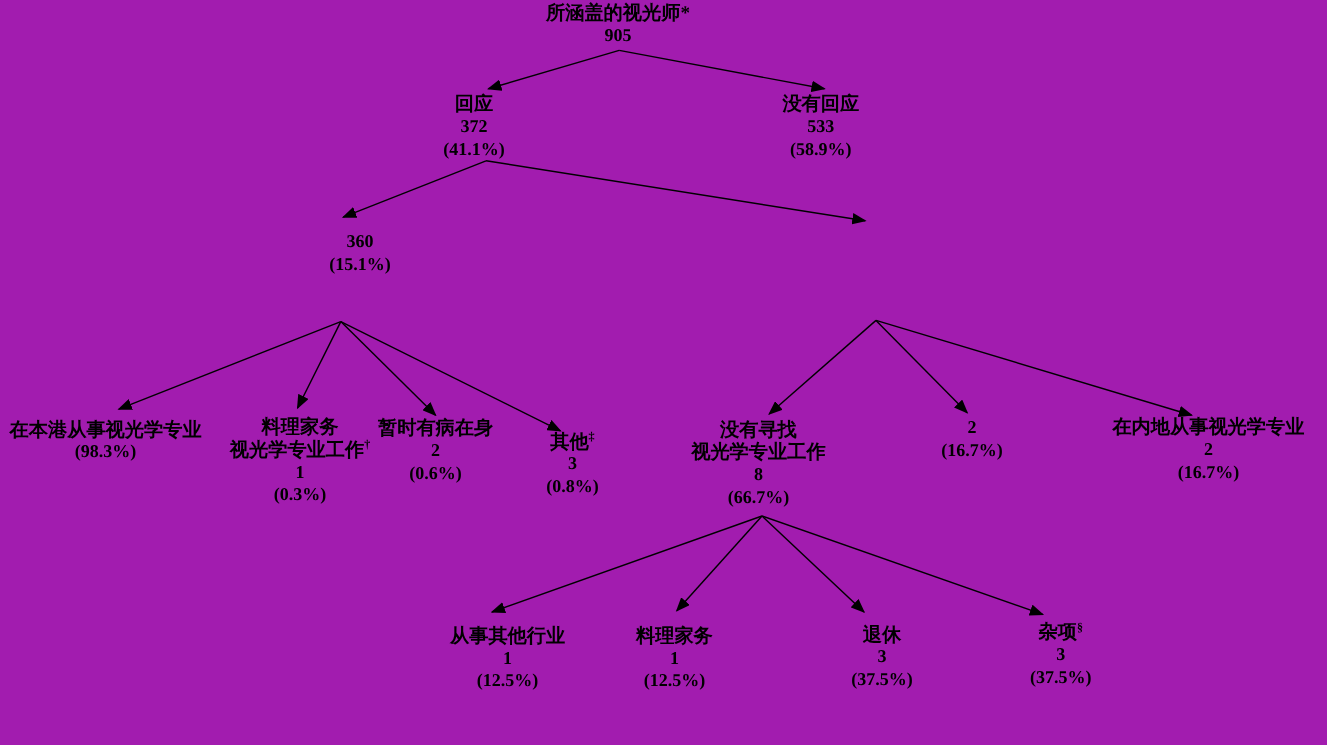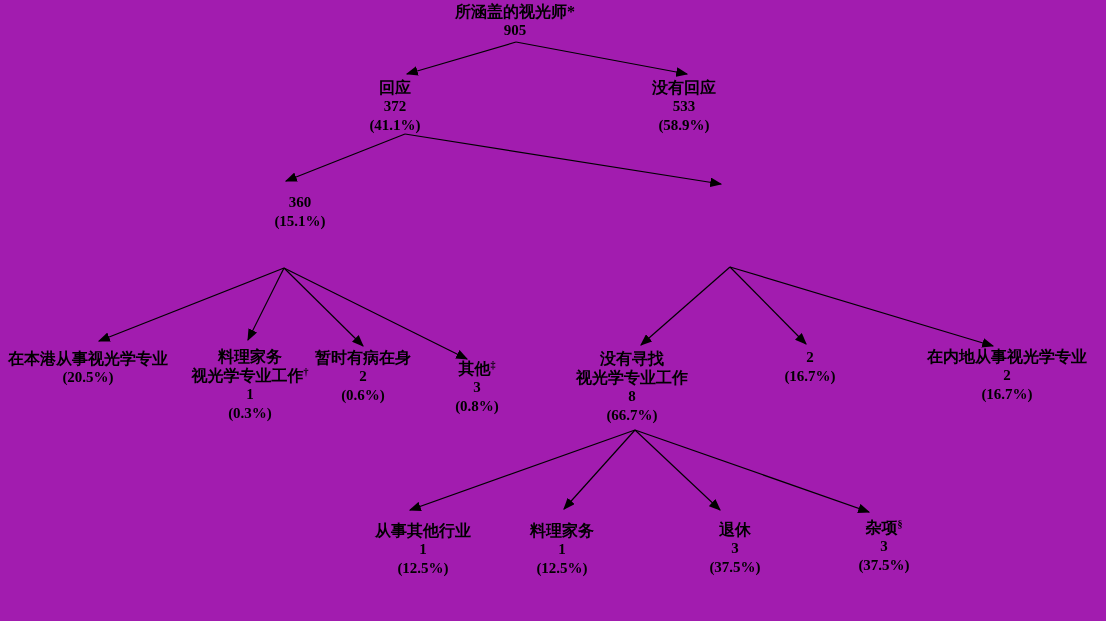--- a/index.html
+++ b/index.html
@@ -89,21 +89,21 @@
   </div>
 
   <div class="node" style="left:150px;top:193px;width:300px">
     <div class="num">360</div>
     <div class="pct">(15.1%)</div>
   </div>
 
 
   <div class="node" style="left:0px;top:349px;width:176px">
     <div class="lbl"><span>在本港从事视光学专业</span></div>
-    <div class="pct">(20.5%)</div>
+    <div class="pct">(98.3%)</div>
   </div>
 
   <div class="node" style="left:180px;top:347px;width:140px">
     <div class="lbl"><span>料理家务</span></div>
     <div class="lbl"><span>视光学专业工作</span><sup>†</sup></div>
     <div class="num">1</div>
     <div class="pct">(0.3%)</div>
   </div>
 
   <div class="node" style="left:298px;top:348px;width:130px">

